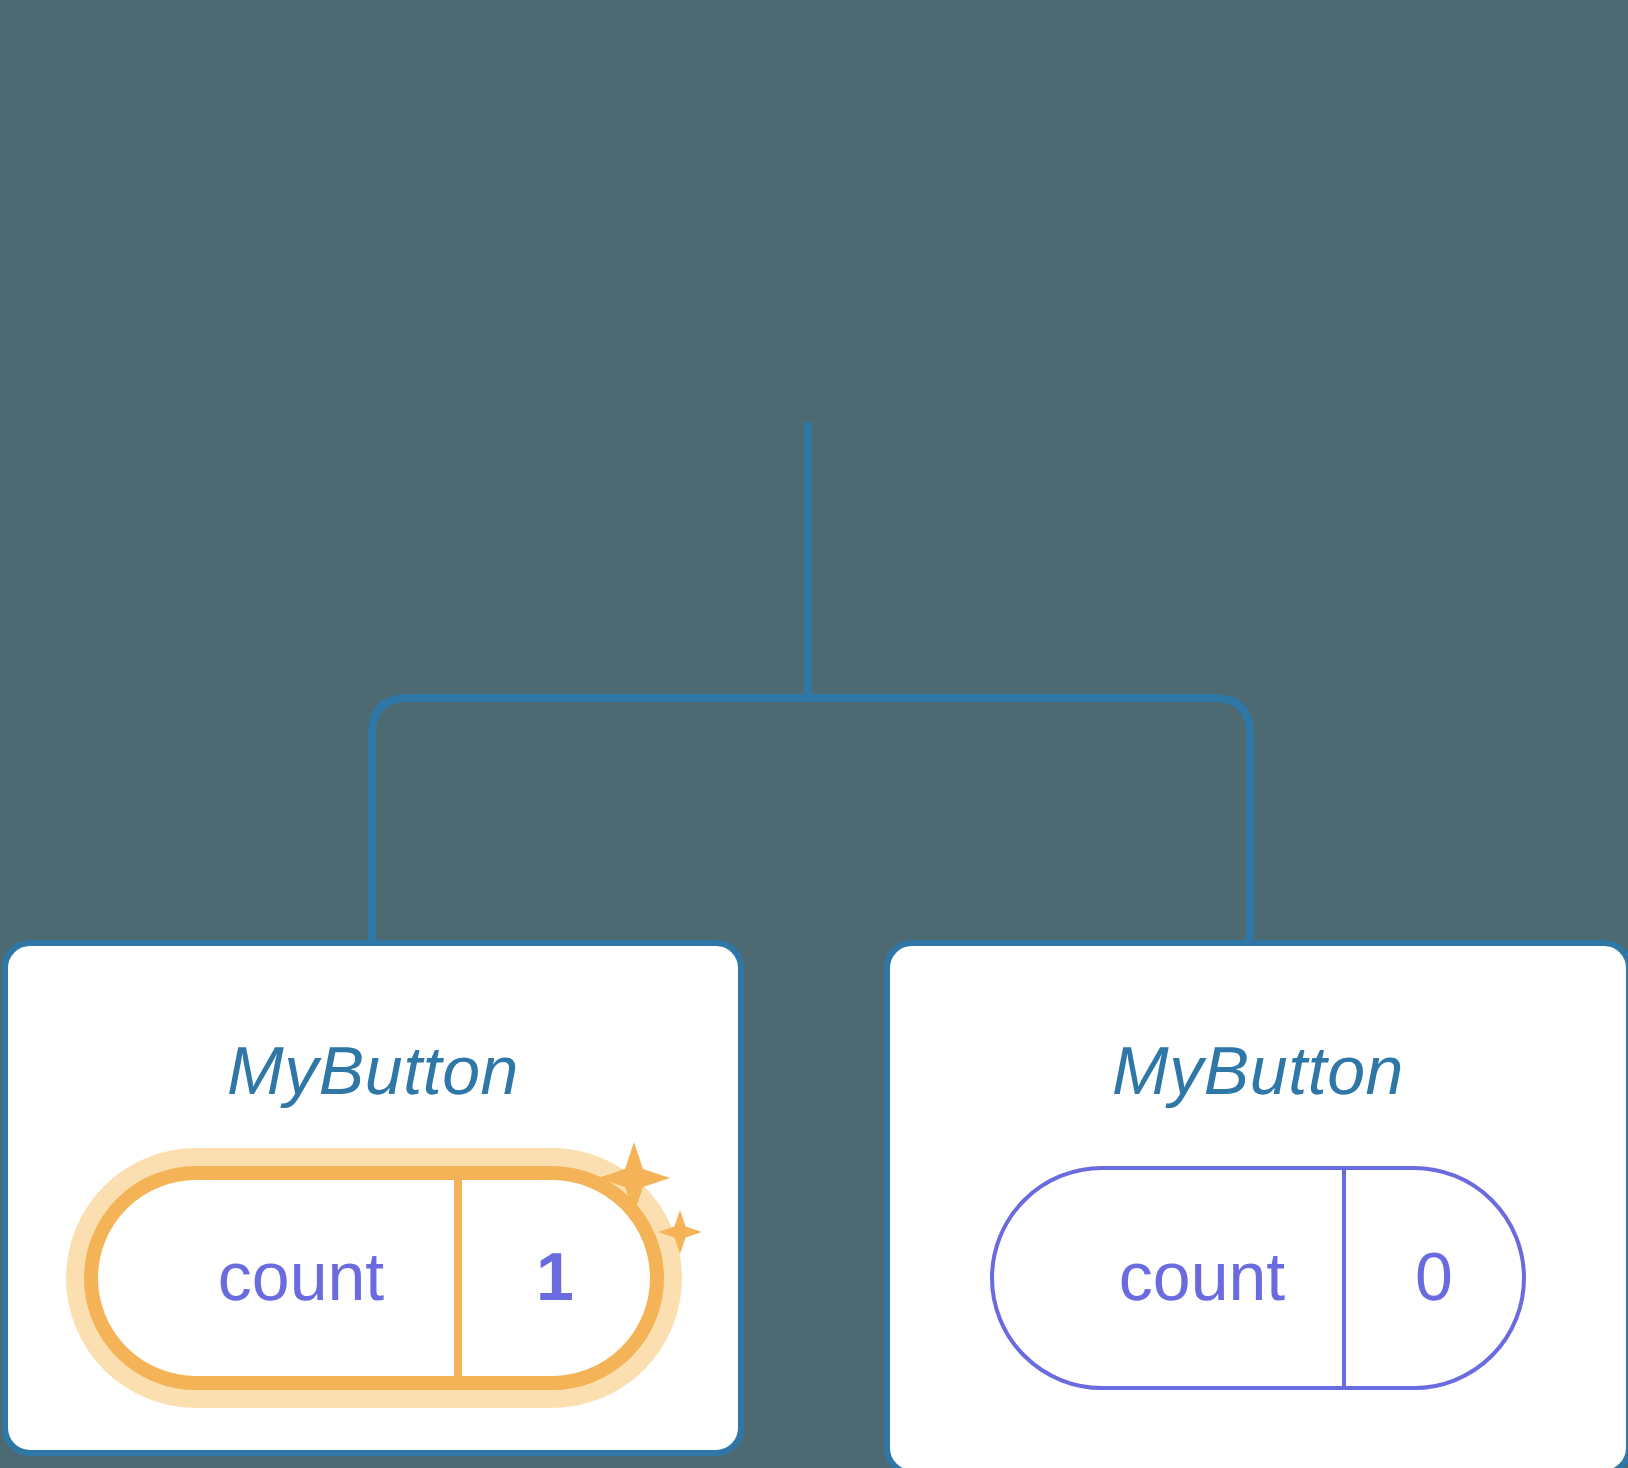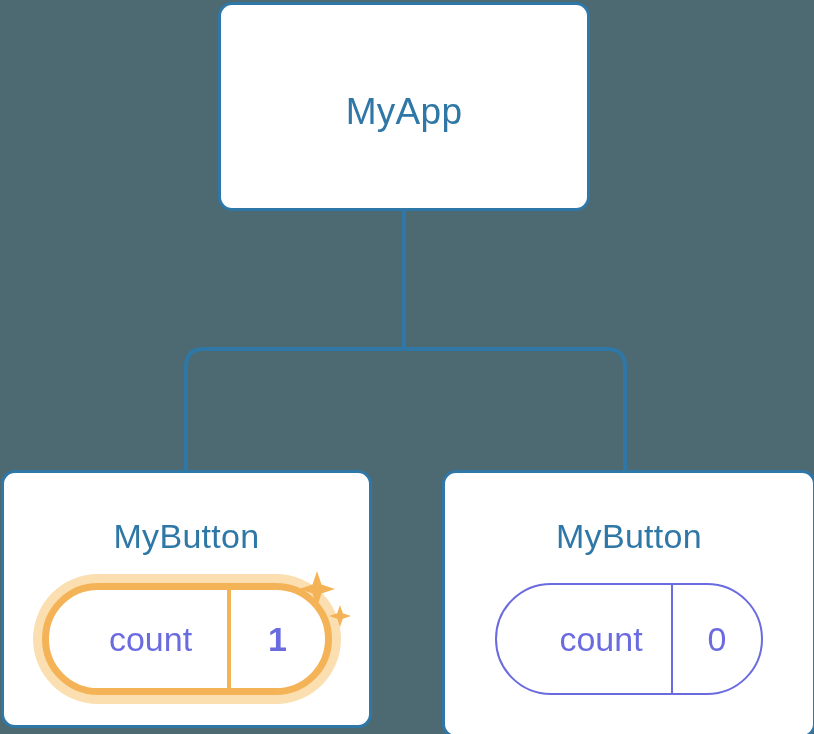--- a/index.html
+++ b/index.html
@@ -65,20 +65,21 @@
     line-height: 1;
     white-space: nowrap;
   }
 
   #card-app .node-title {
     margin-top: 88px;
   }
   .btn-card .node-title {
     margin-top: 46px;
     font-size: 34px;
+    font-style: italic;
   }
 
   
   .pill-wrap {
     position: relative;
     display: flex;
     justify-content: center;
     margin-top: 30px;
   }
   .pill {
@@ -147,23 +148,20 @@
 
   <svg id="connectors" viewBox="0 0 814 734">
 
     <path d="M 404 211 L 404 349" fill="none" stroke="#2e77a6" stroke-width="4"></path>
 
     <path d="M 404 349 L 204 349 Q 186 349 186 367 L 186 472" fill="none" stroke="#2e77a6" stroke-width="4" stroke-linecap="round" stroke-linejoin="round"></path>
 
     <path d="M 404 349 L 607 349 Q 625 349 625 367 L 625 472" fill="none" stroke="#2e77a6" stroke-width="4" stroke-linecap="round" stroke-linejoin="round"></path>
   </svg>
 
-  <div class="node-card" id="card-app">
-    <div class="node-title">MyApp</div>
-  </div>
 
   <div class="node-card btn-card" id="card-btn-left">
     <div class="node-title">MyButton</div>
 
     <div class="pill-wrap">
       <div class="pill highlight">
         <div class="pill-key">count</div>
         <div class="pill-val">1</div>
       </div>
 

